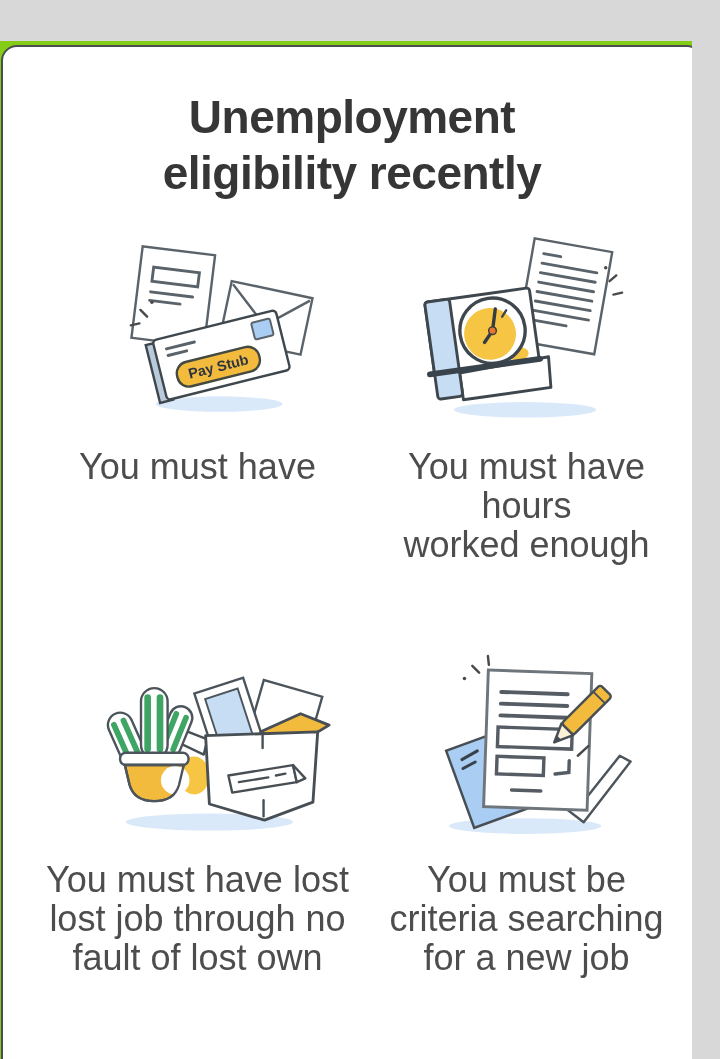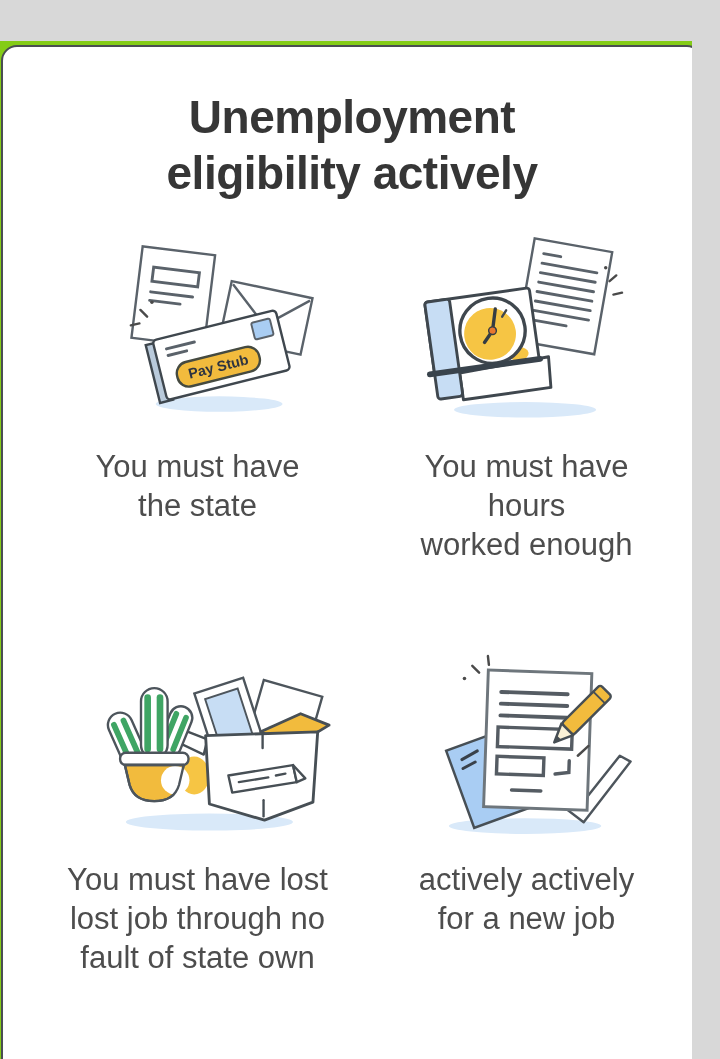--- a/index.html
+++ b/index.html
@@ -28,33 +28,33 @@
   .grid{
     display:grid;grid-template-columns:1fr 1fr;
     row-gap:64px;padding:30px 10px 0 30px;
   }
   .cell{display:flex;flex-direction:column;align-items:center;}
   .illus{display:flex;align-items:flex-end;justify-content:center;}
   .row1 .illus{height:198px;}
   .row2 .illus{height:214px;}
   .caption{
     margin-top:18px;text-align:center;
-    font-size:31px;line-height:39px;color:#4d4d4d;
+    font-size:36px;line-height:39px;color:#4d4d4d;
   }
 </style>
 </head>
 <body>
 
 <div class="canvas">
   <div class="backing"></div>
   <div class="card">
 
     <h1 class="title">
       <span>Unemployment</span>
-      <span>eligibility actively</span>
+      <span>eligibility recently</span>
     </h1>
 
     <div class="grid">
 
       <figure class="cell row1" style="margin:0;">
         <div class="illus">
           <svg width="250" height="192" viewBox="0 0 260 200">
             <ellipse cx="152" cy="174" rx="66" ry="8" fill="#d9e9f9"></ellipse>
             <g transform="rotate(7 104 64)">
               <rect x="66" y="14" width="76" height="96" fill="#fff" stroke="#5a626a" stroke-width="2.5"></rect>
@@ -77,21 +77,20 @@
             </g>
             <g stroke="#4a4a4a" stroke-width="2.5" stroke-linecap="round">
               <line x1="70" y1="76" x2="77" y2="83"></line>
               <line x1="60" y1="92" x2="69" y2="90"></line>
               <circle cx="82" cy="68" r="1.8" fill="#4a4a4a" stroke="none"></circle>
             </g>
           </svg>
         </div>
         <figcaption class="caption">
           <div>You must have</div>
-          <div>the state</div>
         </figcaption>
       </figure>
 
       <figure class="cell row1" style="margin:0;">
         <div class="illus">
           <svg width="250" height="192" viewBox="0 0 260 200">
             <ellipse cx="128" cy="180" rx="74" ry="8" fill="#d9e9f9"></ellipse>
             <g transform="rotate(10 170 62)">
               <rect x="128" y="8" width="82" height="108" fill="#fff" stroke="#5a626a" stroke-width="2.5"></rect>
               <g stroke="#5a626a" stroke-width="3" stroke-linecap="round">
@@ -171,21 +170,21 @@
               <rect x="58" y="126" width="72" height="13" rx="6" fill="#fff" stroke="#4d555c" stroke-width="2.5"></rect>
               <path d="M63 139 L68 160 Q73 177 94 177 Q115 177 120 160 L125 139 Z" fill="#f2bb3d" stroke="#4d555c" stroke-width="2.5" stroke-linejoin="round"></path>
               <circle cx="116" cy="155" r="15" fill="#fff"></circle>
               <path d="M63 139 L68 160 Q73 177 94 177 Q115 177 120 160 L125 139 Z" fill="none" stroke="#4d555c" stroke-width="2.5" stroke-linejoin="round"></path>
             </g>
           </svg>
         </div>
         <figcaption class="caption">
           <div>You must have lost</div>
           <div>lost job through no</div>
-          <div>fault of state own</div>
+          <div>fault of lost own</div>
         </figcaption>
       </figure>
 
       <figure class="cell row2" style="margin:0;">
         <div class="illus">
           <svg width="254" height="196" viewBox="0 0 260 200">
             <ellipse cx="128" cy="184" rx="78" ry="8" fill="#d9e9f9"></ellipse>
             <g transform="rotate(-20 95 130)">
               <rect x="58" y="92" width="76" height="84" fill="#a9cdf3" stroke="#474f55" stroke-width="2.5"></rect>
               <line x1="70" y1="106" x2="88" y2="103" stroke="#39414a" stroke-width="3" stroke-linecap="round"></line>
@@ -212,20 +211,21 @@
             </g>
             <line x1="182" y1="112" x2="193" y2="102" stroke="#4a4a4a" stroke-width="2.5" stroke-linecap="round"></line>
             <g stroke="#4a4a4a" stroke-width="2.5" stroke-linecap="round">
               <line x1="74" y1="20" x2="81" y2="27"></line>
               <line x1="90" y1="10" x2="91" y2="19"></line>
               <circle cx="66" cy="33" r="1.8" fill="#4a4a4a" stroke="none"></circle>
             </g>
           </svg>
         </div>
         <figcaption class="caption">
-          <div>actively actively</div>
+          <div>You must be</div>
+          <div>criteria searching</div>
           <div>for a new job</div>
         </figcaption>
       </figure>
 
     </div>
   </div>
 </div>
 
 </body></html>

